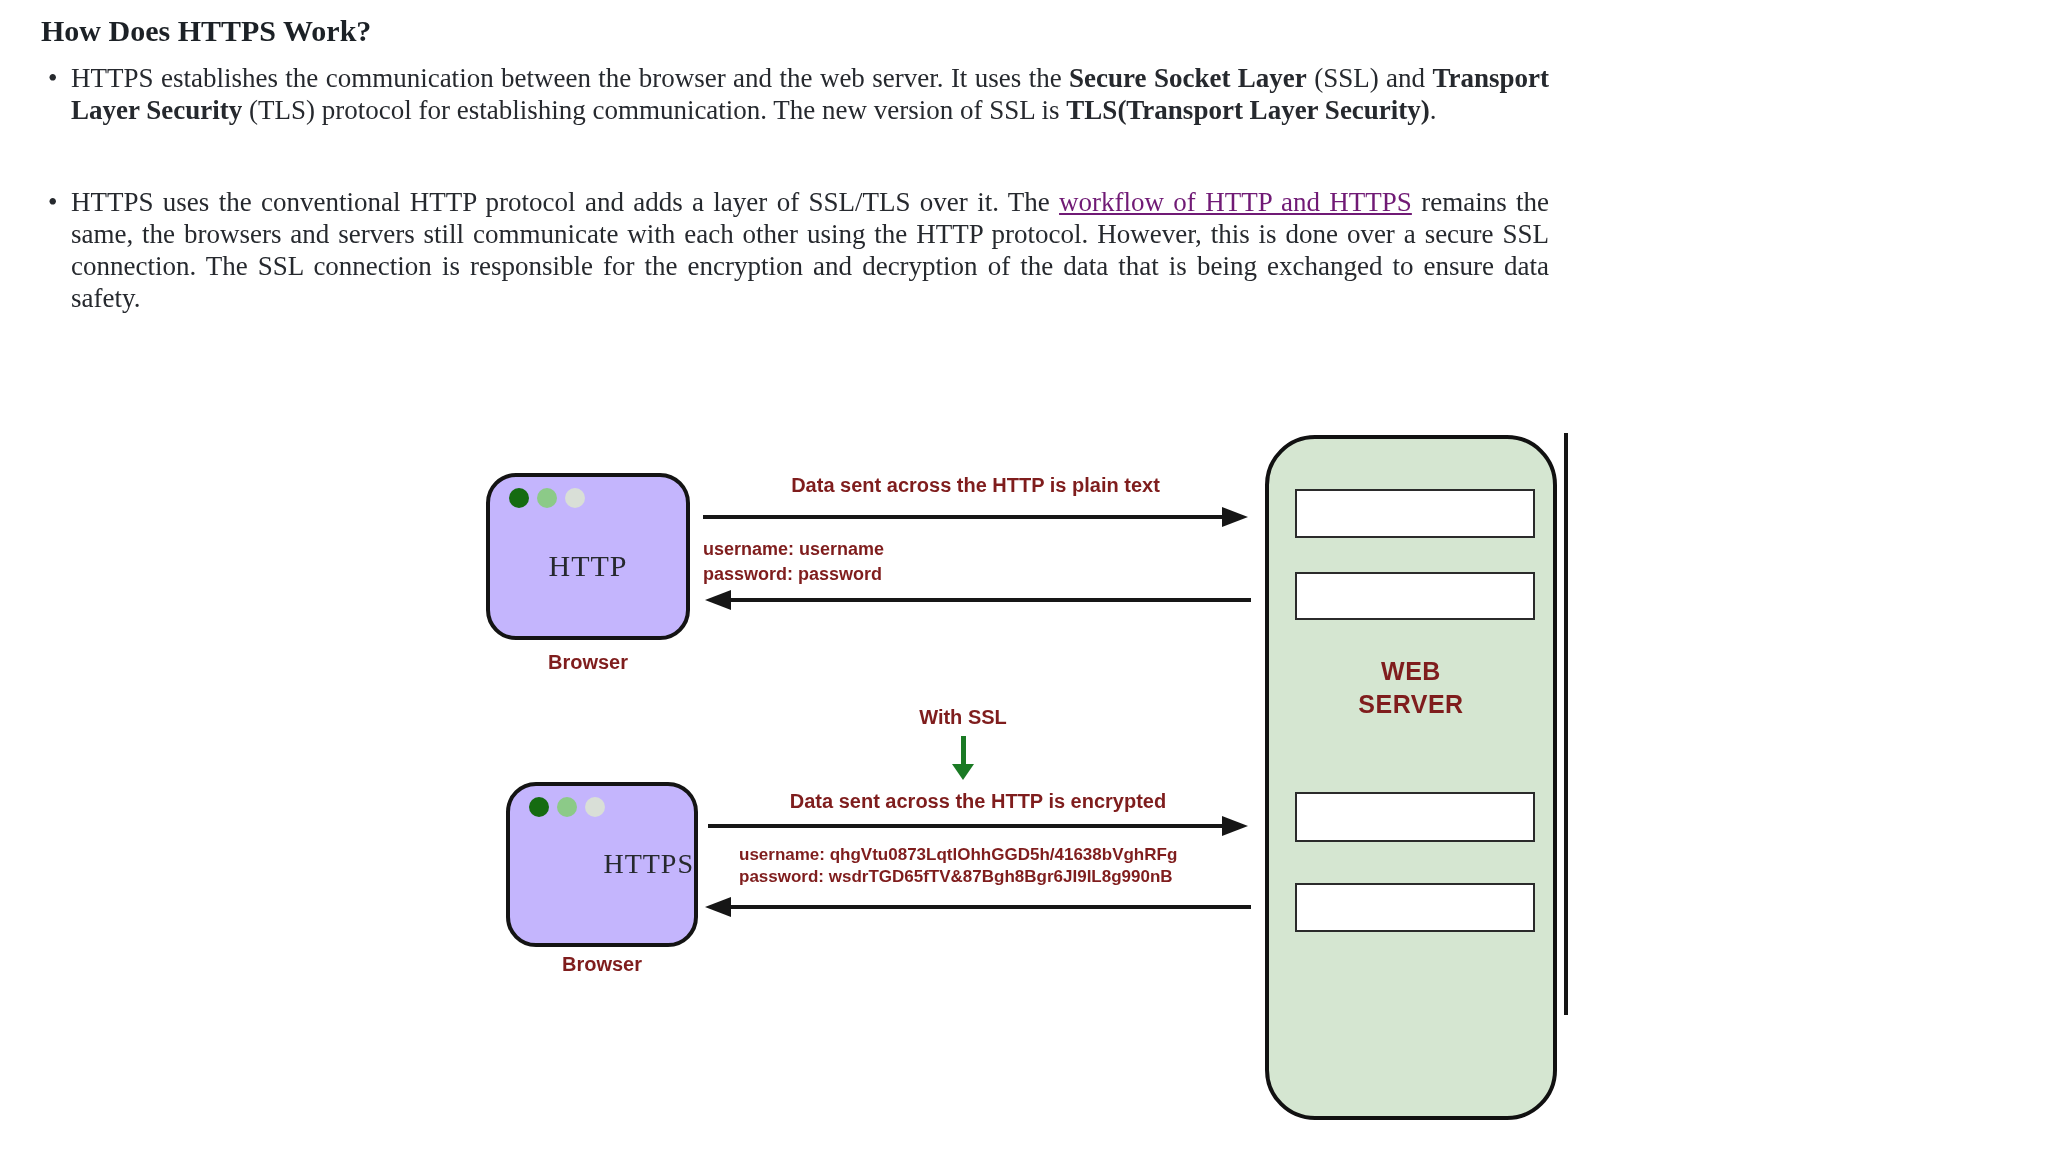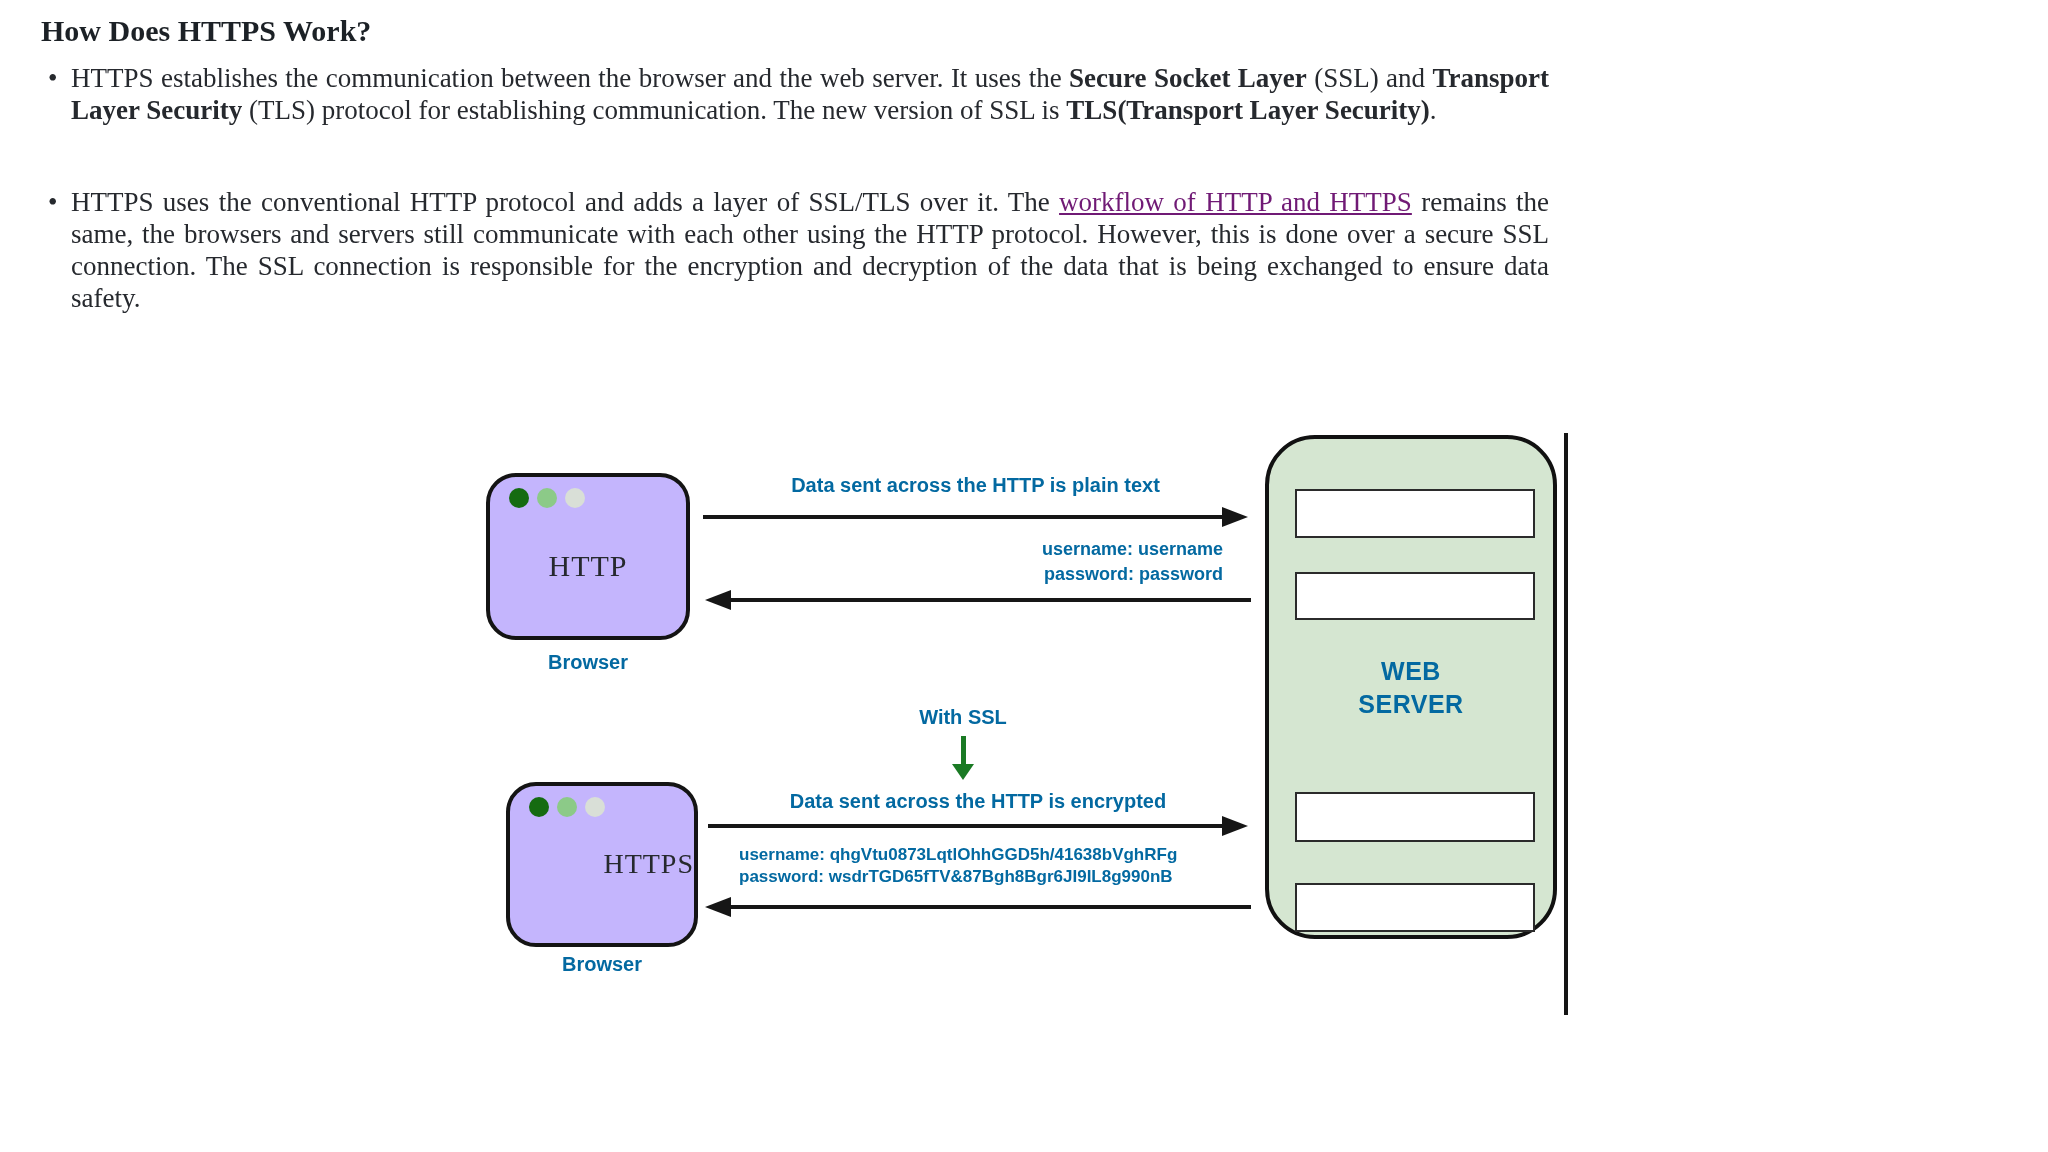--- a/index.html
+++ b/index.html
@@ -11,21 +11,21 @@
          font-family:"Liberation Serif","DejaVu Serif",serif;}
   .bullet-item{position:absolute;left:40px;width:1501px;padding-left:23px;box-sizing:border-box;}
   .bullet-item .dot{position:absolute;left:0;top:0;font-size:27px;line-height:32px;}
   .ptext{margin:0;font-size:27px;line-height:32px;text-align:justify;}
   .ptext .b{font-weight:bold;}
   .ptext a.link{color:#701a75;text-decoration:underline;cursor:pointer;}
   .para1{top:62px;}
   .para2{top:186px;}
 
   
-  .dg{position:absolute;font-family:"Liberation Sans","DejaVu Sans",sans-serif;font-weight:bold;color:#0369a1;}
+  .dg{position:absolute;font-family:"Liberation Sans","DejaVu Sans",sans-serif;font-weight:bold;color:#7f1d1d;}
 
   
   .browser-box{position:absolute;background:#c4b5fd;border:4px solid #141414;border-radius:30px;box-sizing:border-box;}
   .box-http{left:478px;top:473px;width:204px;height:167px;}
   .box-https{left:498px;top:782px;width:192px;height:165px;}
   .dots{position:absolute;top:11px;left:19px;display:flex;gap:8px;}
   .d{width:20px;height:20px;border-radius:50%;}
   .d1{background:#156b11;}
   .d2{background:#8cca88;}
   .d3{background:#d9dfd7;}
@@ -46,31 +46,31 @@
   .arrow.left .shaft{left:22px;right:0;}
   .arrow.left .head{position:absolute;left:0;top:0;width:0;height:0;
         border-top:10px solid transparent;border-bottom:10px solid transparent;border-right:26px solid #161616;}
   .ar1{left:695px;top:507px;width:545px;}
   .ar2{left:697px;top:590px;width:546px;}
   .ar3{left:700px;top:816px;width:540px;}
   .ar4{left:697px;top:897px;width:546px;}
 
   
   .lbl-plain{left:695px;top:474px;width:545px;text-align:center;font-size:20px;}
-  .creds-plain{left:695px;top:537px;width:520px;text-align:right;font-size:18px;line-height:25px;}
+  .creds-plain{left:695px;top:537px;width:520px;text-align:left;font-size:18px;line-height:25px;}
   .ssl-label{left:830px;top:706px;width:250px;text-align:center;font-size:20px;}
   .down-arrow{position:absolute;left:944px;top:736px;width:22px;height:44px;}
   .down-arrow .stem{display:block;width:5px;height:28px;margin:0 auto;background:#1a7a24;}
   .down-arrow .dhead{display:block;width:0;height:0;margin:0 auto;
         border-left:11px solid transparent;border-right:11px solid transparent;border-top:16px solid #1a7a24;}
   .lbl-enc{left:690px;top:790px;width:560px;text-align:center;font-size:20px;}
   .creds-enc{left:731px;top:844px;font-size:17px;line-height:22px;text-align:left;}
 
   
-  .server{position:absolute;left:1257px;top:435px;width:292px;height:504px;box-sizing:border-box;
+  .server{position:absolute;left:1257px;top:435px;width:292px;height:685px;box-sizing:border-box;
           background:#d5e6d1;border:4px solid #111111;border-radius:50px;}
   .slot{position:absolute;left:26px;width:240px;box-sizing:border-box;background:#ffffff;border:2px solid #2b2b2b;}
   .s1{top:50px;height:49px;}
   .s2{top:133px;height:48px;}
   .s3{top:353px;height:50px;}
   .s4{top:444px;height:49px;}
   .server-label{position:absolute;left:0;right:0;top:216px;text-align:center;font-size:25px;line-height:33px;letter-spacing:0.5px;}
   .vline{position:absolute;left:1556px;top:433px;width:4px;height:582px;background:#151515;}
 </style>
 </head>

